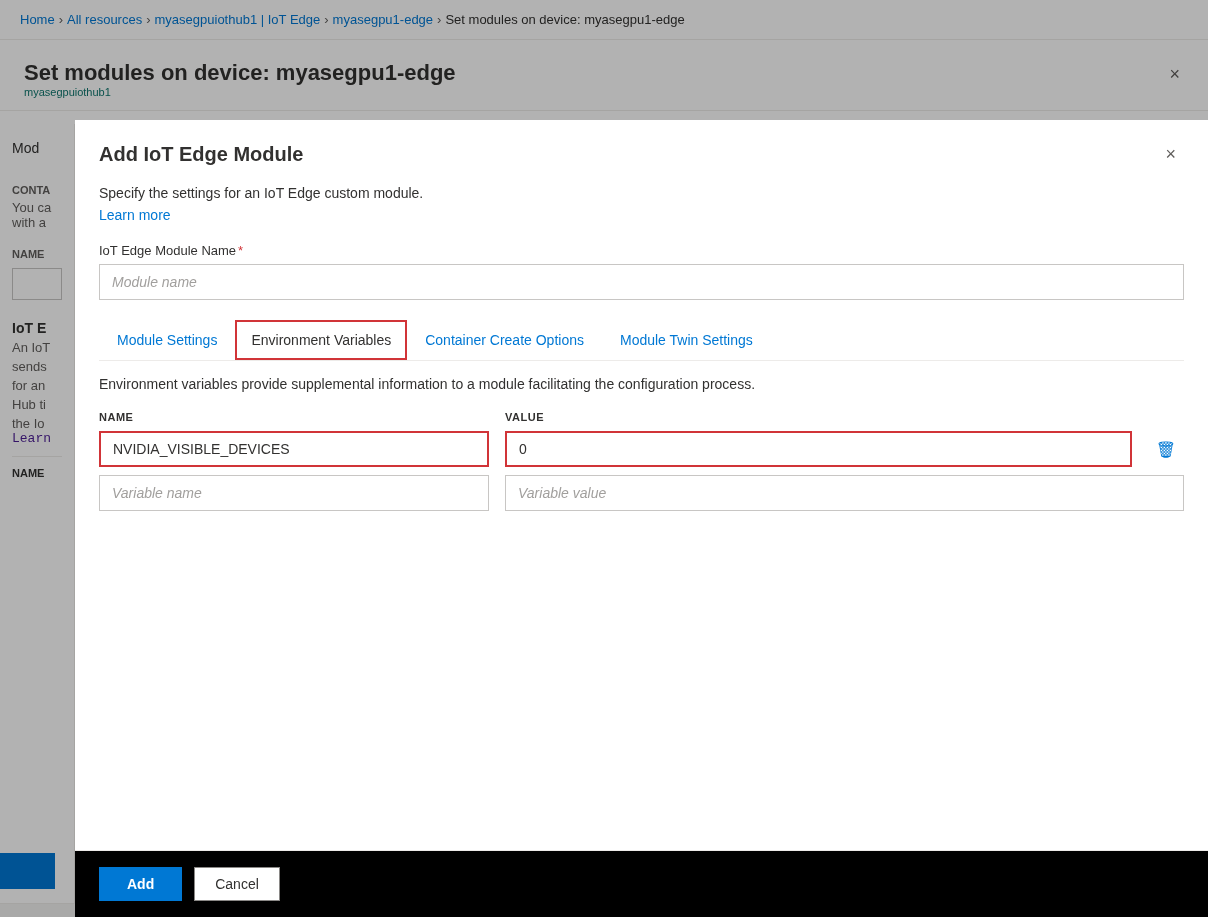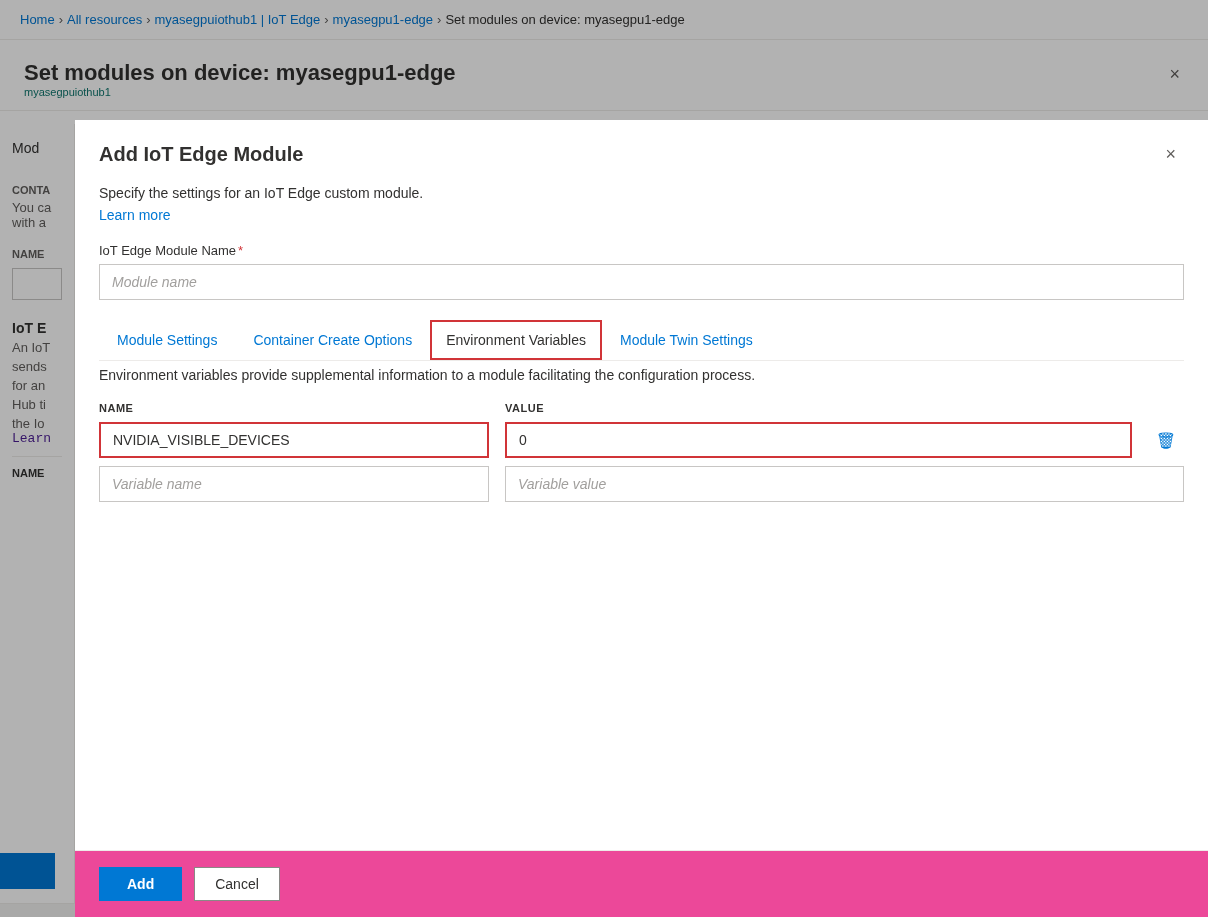--- a/index.html
+++ b/index.html
@@ -175,21 +175,21 @@
       position: relative;
     }
     .tab.active {
       color: #323130;
       border: 2px solid #d13438;
       padding: 8px 14px;
     }
 
     
     .tab-content {
-      margin-top: 4px;
+      margin-top: 13px;
     }
     .tab-desc {
       font-size: 14px;
       color: #323130;
       margin-bottom: 16px;
       line-height: 1.5;
     }
 
     
     .env-table {
@@ -261,21 +261,21 @@
       padding: 4px 8px;
       flex-shrink: 0;
     }
 
     
     .modal-footer {
       padding: 16px 24px;
       display: flex;
       gap: 12px;
       border-top: 1px solid #edebe9;
-      background: #ec4899;
+      background: #000000;
     }
     .btn-add {
       background: #0078d4;
       color: #fff;
       border: none;
       padding: 8px 28px;
       font-size: 14px;
       font-weight: 600;
       cursor: pointer;
     }
@@ -450,22 +450,22 @@
       <div class="field-label">
         <span>IoT Edge Module Name</span><span class="required">*</span>
       </div>
       <input class="field-input" type="text" placeholder="Module name" style="">
     </div>
 
     
     <div class="tabs-container">
       <div class="tabs">
         <button class="tab">Module Settings</button>
+        <button class="tab active">Environment Variables</button>
         <button class="tab">Container Create Options</button>
-        <button class="tab active">Environment Variables</button>
         <button class="tab">Module Twin Settings</button>
       </div>
     </div>
 
     
     <div class="tab-content">
       <p class="tab-desc">Environment variables provide supplemental information to a module facilitating the configuration process.</p>
 
       <div class="env-table">
         <div class="env-table-header">

